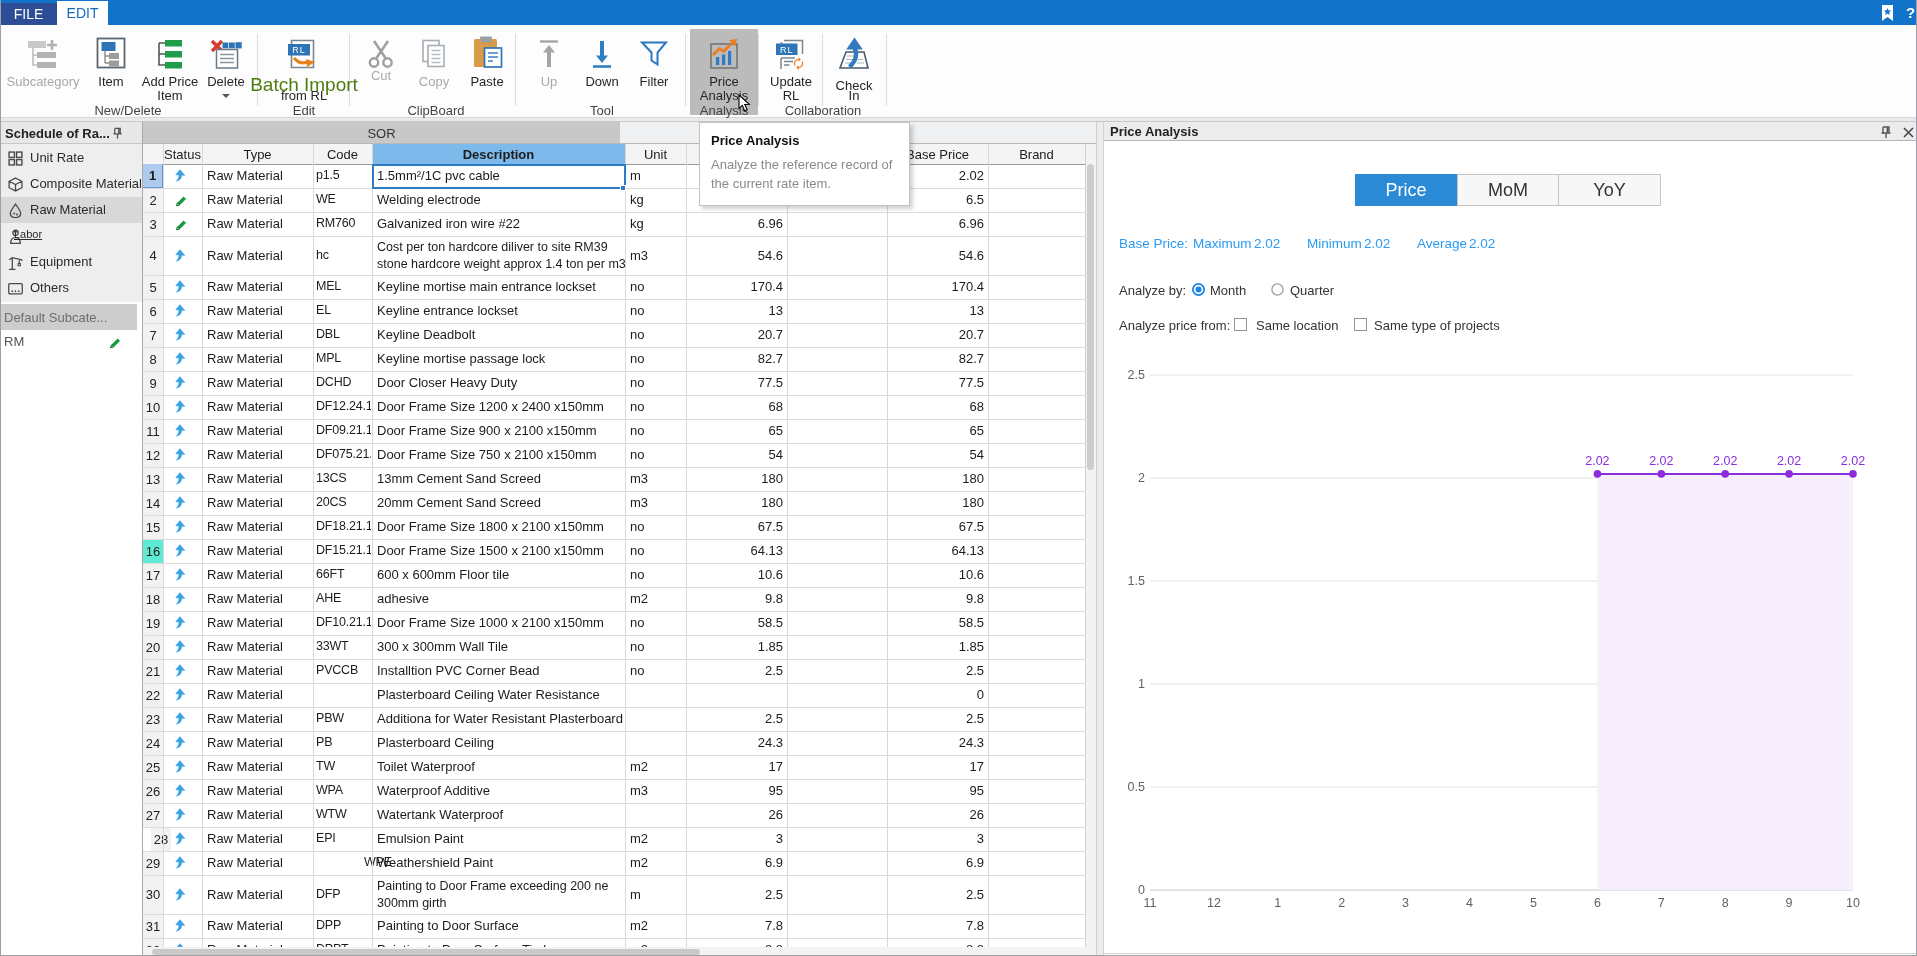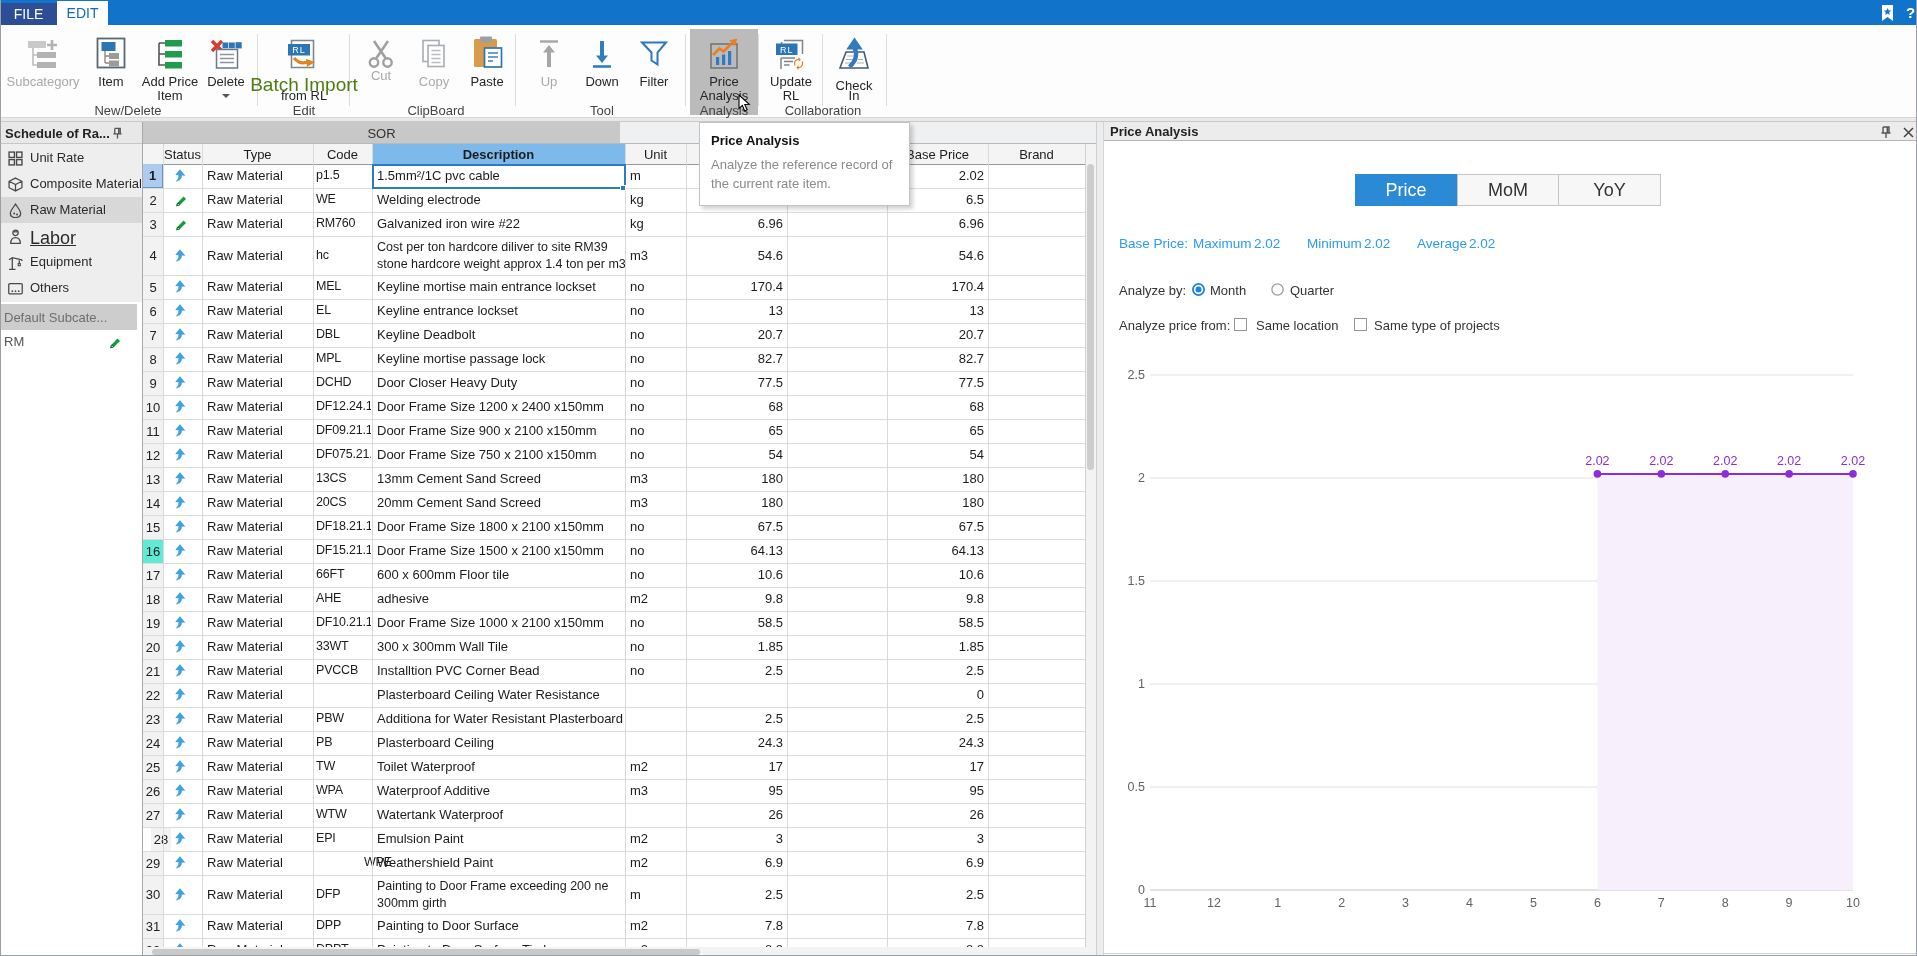--- a/index.html
+++ b/index.html
@@ -166,21 +166,21 @@
     <path d="M7 1 C4.6 4.6 2.2 7.4 2.2 9.6 C2.2 12.2 4.3 13.6 7 13.6 C9.7 13.6 11.8 12.2 11.8 9.6 C11.8 7.4 9.4 4.6 7 1 Z" fill="none" stroke="#4a4a4a" stroke-width="1.2"></path>
     <circle cx="5.8" cy="9.8" r="0.9" fill="#4a4a4a"></circle>
     <circle cx="8.4" cy="10.8" r="0.9" fill="#4a4a4a"></circle>
   </svg>
 <div class="abs " style="left:30px;top:202px;font-size:13px;color:#2b2b2b;">Raw Material</div>
 <svg class="abs" style="left:8px;top:229px" width="15" height="15" viewBox="0 0 14 14">
     <circle cx="7" cy="3.6" r="2.5" fill="none" stroke="#4a4a4a" stroke-width="1.2"></circle>
     <path d="M5 2.6 H9" stroke="#4a4a4a" stroke-width="1.2"></path>
     <path d="M2.5 13.5 C2.5 9.5 4.5 8 7 8 C9.5 8 11.5 9.5 11.5 13.5 Z" fill="none" stroke="#4a4a4a" stroke-width="1.2"></path>
   </svg>
-<div class="abs " style="left:30px;top:228px;font-size:18px;color:#2b2b2b;text-decoration:underline;">Labor</div>
+<div class="abs " style="left:14px;top:228px;font-size:11px;color:#2b2b2b;text-decoration:underline;">Labor</div>
 <svg class="abs" style="left:8px;top:255px" width="15" height="15" viewBox="0 0 14 14">
     <path d="M1 13.5 H7 M4 13.5 V3 M1 4.5 L4 2.5 L13 4.5 M13 4.5 V5.5 M10.5 4.8 V8" fill="none" stroke="#4a4a4a" stroke-width="1.2"></path>
     <rect x="9.5" y="8" width="2" height="2" fill="none" stroke="#4a4a4a" stroke-width="1"></rect>
   </svg>
 <div class="abs " style="left:30px;top:254px;font-size:13px;color:#2b2b2b;">Equipment</div>
 <svg class="abs" style="left:8px;top:281px" width="15" height="15" viewBox="0 0 14 14">
     <rect x="0.7" y="2.5" width="12.6" height="9.5" rx="1" fill="none" stroke="#4a4a4a" stroke-width="1.2"></rect>
     <circle cx="4" cy="9.5" r="0.8" fill="#4a4a4a"></circle>
     <circle cx="7" cy="9.5" r="0.8" fill="#4a4a4a"></circle>
     <circle cx="10" cy="9.5" r="0.8" fill="#4a4a4a"></circle>

